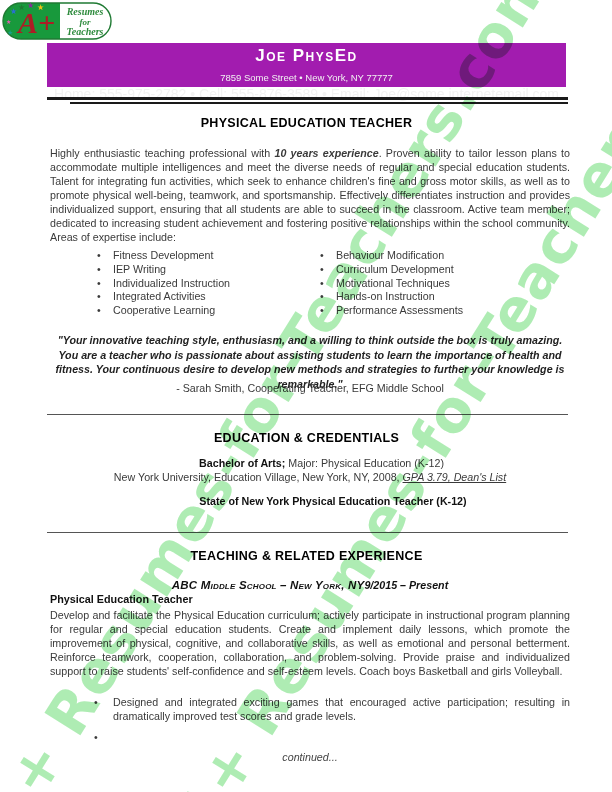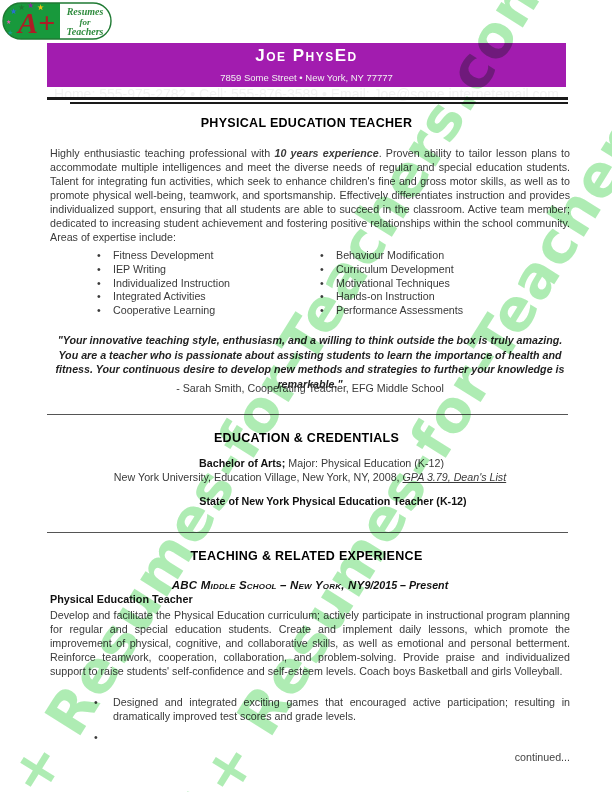--- a/index.html
+++ b/index.html
@@ -92,21 +92,21 @@
   .emp-name{font-weight:bold;font-variant:small-caps;font-size:11.5px;color:#111;letter-spacing:.2px;}
   .emp-dates{font-weight:bold;font-size:10.7px;color:#111;}
   .job-title{left:50px;top:593px;font-weight:bold;font-size:10.8px;color:#111;}
 
   ul.exp-bullets{left:50px;width:520px;top:696px;margin:0;padding:0;list-style:none;
     font-size:10.7px;line-height:13.8px;}
   ul.exp-bullets li{display:flex;margin-bottom:7px;}
   ul.exp-bullets .dot{width:19px;margin-left:44px;flex:none;}
   ul.exp-bullets .txt{flex:1;text-align:justify;}
 
-  .continued{left:50px;width:520px;top:751px;text-align:right;font-size:10.7px;color:#444;}
+  .continued{left:50px;width:520px;top:751px;text-align:center;font-style:italic;font-size:10.7px;color:#444;}
 </style>
 </head>
 <body>
 
 <div class="page">
 
   <svg class="abs logo" viewBox="0 0 110 38" xmlns="http://www.w3.org/2000/svg">
     <defs>
       <clipPath id="pillClip">
           <rect x="1" y="1" width="108" height="36" rx="18" ry="18"></rect>

